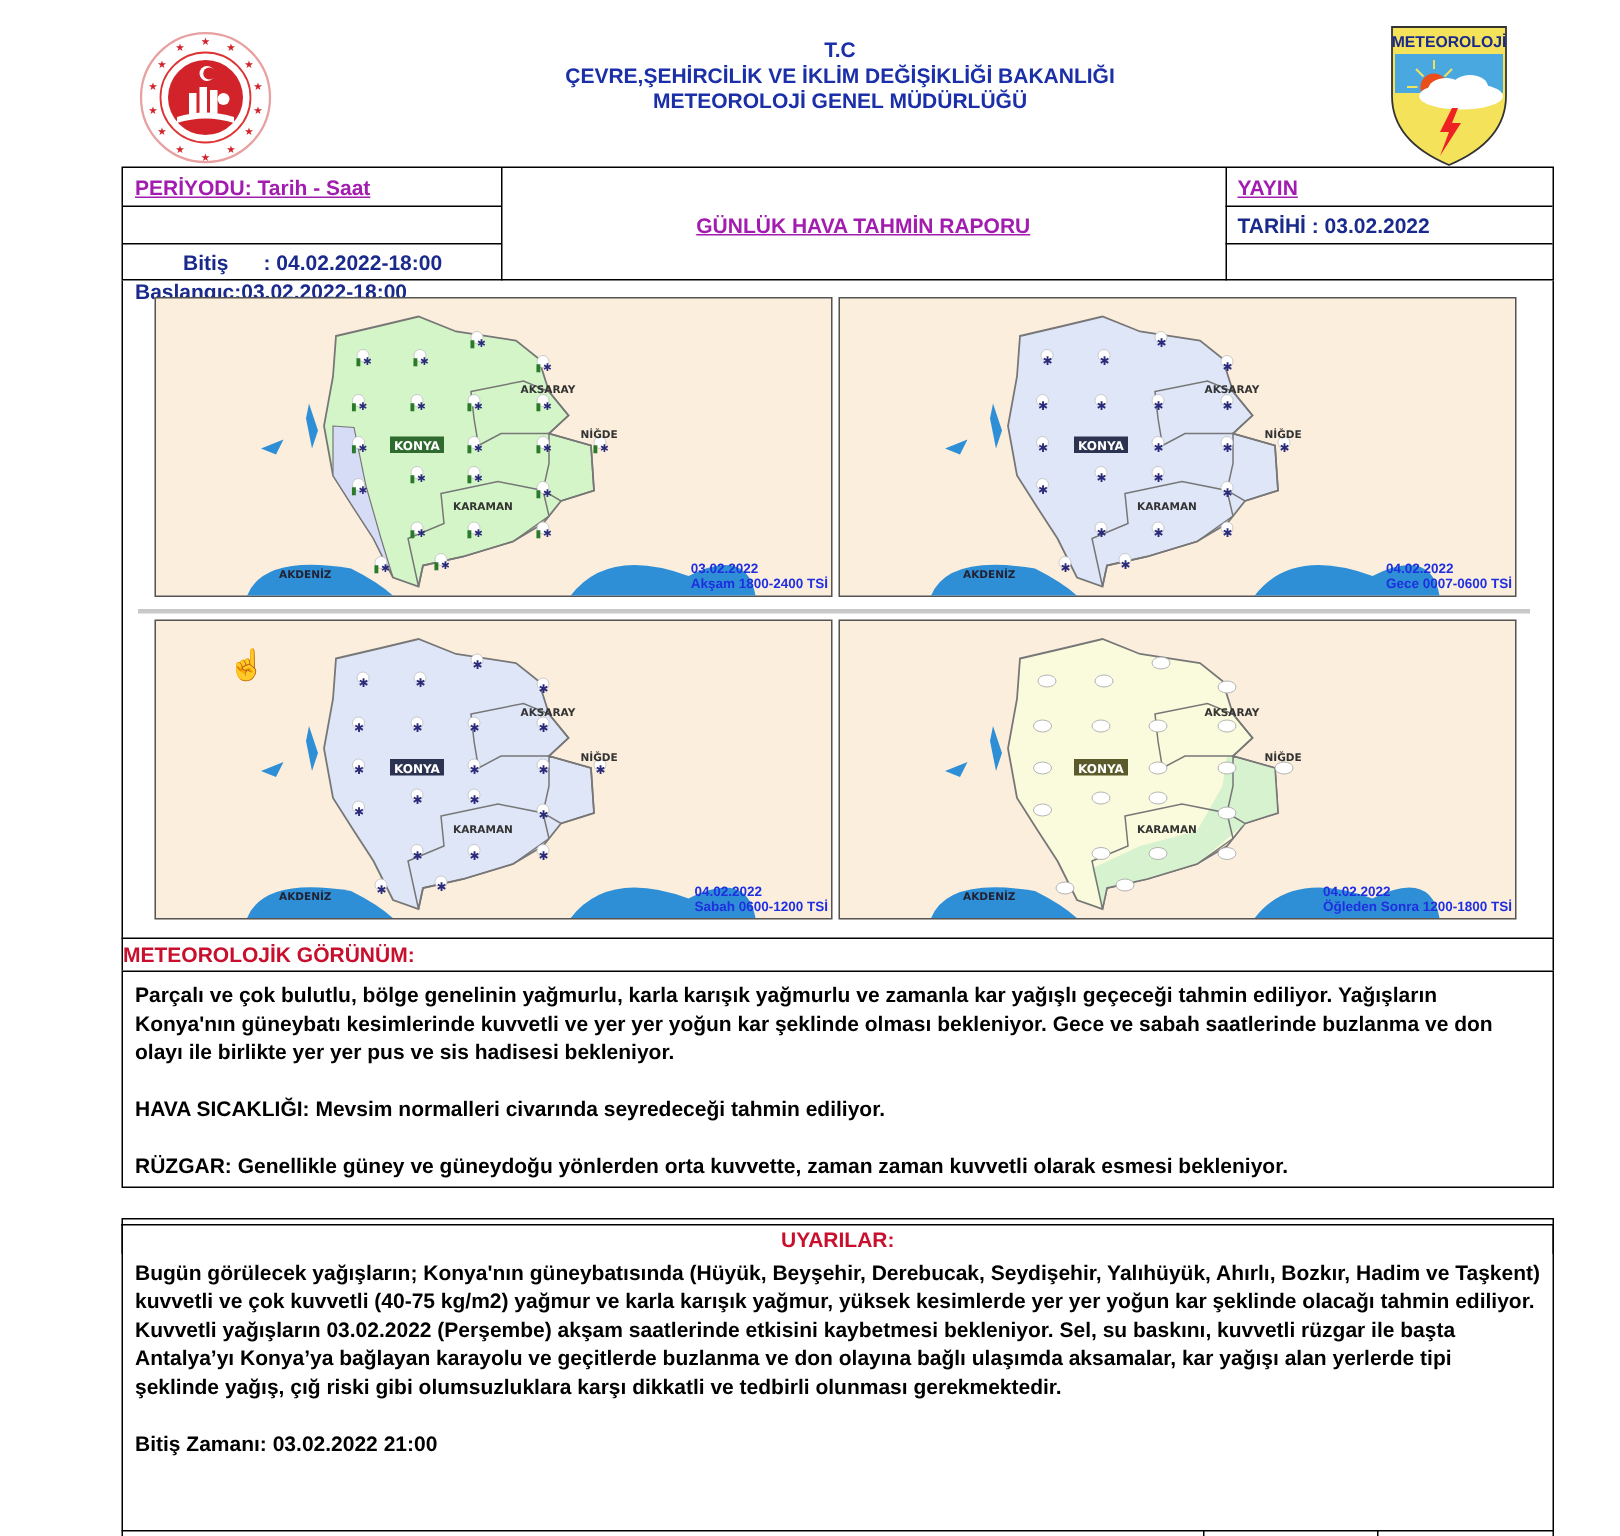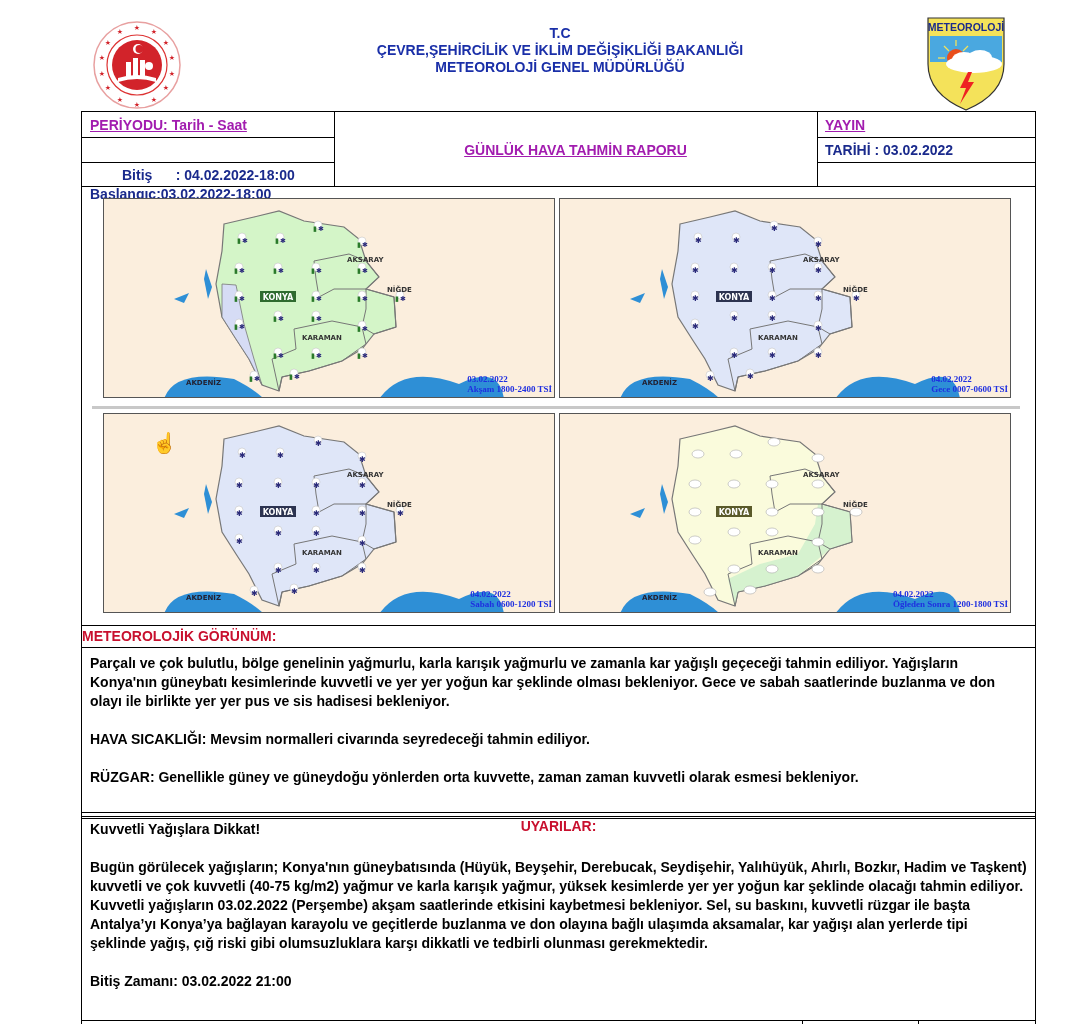--- a/index.html
+++ b/index.html
@@ -18,21 +18,21 @@
   .cell { position:absolute; box-sizing:border-box; font-weight:bold; font-size:14px; padding-left:8px; line-height:22px; }
   .red { color:#a21caf;text-decoration:underline; }
   .blue { color:#1a2a8c; }
   .hline { position:absolute; height:1px; background:#000; }
   .vline { position:absolute; width:1px; background:#000; }
 
   
   #map-frame { position:absolute; left:81px; top:187px; width:955px; height:438px; border-left:1px solid #000; border-right:1px solid #000; box-sizing:border-box; }
   .map { position:absolute; width:452px; height:200px; border:1.5px solid #555; box-sizing:border-box; background:#fbeedd; overflow:hidden; }
   .map svg { position:absolute; left:0; top:0; }
-  .map-caption { position:absolute; right:2px; bottom:3px; color:#1f2fe0; font-weight:bold; font-size:9px; line-height:10px; text-align:left; font-family:Liberation Serif, serif; }
+  .map-caption { position:absolute; right:2px; bottom:3px; color:#1f2fe0; font-weight:bold; font-size:9px; line-height:10px; text-align:left; font-family:Liberation Sans, sans-serif; }
   .sep-bar { position:absolute; left:92px; top:406px; width:928px; height:3px; background:#c8c8c8; }
   #cursor { position:absolute; left:152px; top:431px; font-size:20px; }
 
   
   .sec-head { position:absolute; left:81px; width:955px; box-sizing:border-box; border:1px solid #000; border-bottom:none; color:#c8102e; font-weight:bold; font-size:14px; padding-left:0; line-height:20px; }
   .sec-body { position:absolute; left:81px; width:955px; box-sizing:border-box; border:1px solid #000; padding:6px 8px 0 8px; font-size:14px; font-weight:bold; line-height:19px; }
   .sec-body p { margin:0; }
   .gap { height:19px; }
 </style>
 </head>
@@ -546,31 +546,30 @@
       <div class="map-caption">
         <div>04.02.2022</div>
         <div>Öğleden Sonra 1200-1800 TSİ</div>
       </div>
     </div>
   </div>
 
 <div id="cursor">☝</div>
 
 <div class="sec-head" style="top:625px;height:22px;">METEOROLOJİK GÖRÜNÜM:</div>
-<div class="sec-body" style="top:647px;height:172px;">
+<div class="sec-body" style="top:647px;height:145px;">
   <p>Parçalı ve çok bulutlu, bölge genelinin yağmurlu, karla karışık yağmurlu ve zamanla kar yağışlı geçeceği tahmin ediliyor. Yağışların Konya'nın güneybatı kesimlerinde kuvvetli ve yer yer yoğun kar şeklinde olması bekleniyor. Gece ve sabah saatlerinde buzlanma ve don olayı ile birlikte yer yer pus ve sis hadisesi bekleniyor.</p>
   <div class="gap"></div>
   <p>HAVA SICAKLIĞI: Mevsim normalleri civarında seyredeceği tahmin ediliyor.</p>
   <div class="gap"></div>
   <p>RÜZGAR: Genellikle güney ve güneydoğu yönlerden orta kuvvette, zaman zaman kuvvetli olarak esmesi bekleniyor.</p>
 </div>
 
 <div class="sec-head" style="top:816px;height:20px;line-height:19px;text-align:center;">UYARILAR:</div>
 <div class="sec-body" style="top:812px;height:215px;padding-top:7px;">
-  <p>Kuvvetli Yağışlara Dikkat!</p>
   <div class="gap"></div>
   <p>Bugün görülecek yağışların; Konya'nın güneybatısında (Hüyük, Beyşehir, Derebucak, Seydişehir, Yalıhüyük, Ahırlı, Bozkır, Hadim ve Taşkent) kuvvetli ve çok kuvvetli (40-75 kg/m2) yağmur ve karla karışık yağmur, yüksek kesimlerde yer yer yoğun kar şeklinde olacağı tahmin ediliyor. Kuvvetli yağışların 03.02.2022 (Perşembe) akşam saatlerinde etkisini kaybetmesi bekleniyor. Sel, su baskını, kuvvetli rüzgar ile başta Antalya’yı Konya’ya bağlayan karayolu ve geçitlerde buzlanma ve don olayına bağlı ulaşımda aksamalar, kar yağışı alan yerlerde tipi şeklinde yağış, çığ riski gibi olumsuzluklara karşı dikkatli ve tedbirli olunması gerekmektedir.</p>
   <div class="gap"></div>
   <p>Bitiş Zamanı: 03.02.2022 21:00</p>
 </div>
 <div class="hline" style="left:81px;top:1020px;width:955px;"></div>
 <div class="vline" style="left:802px;top:1020px;height:4px;"></div>
 <div class="vline" style="left:918px;top:1020px;height:4px;"></div>
 
 </body></html>

